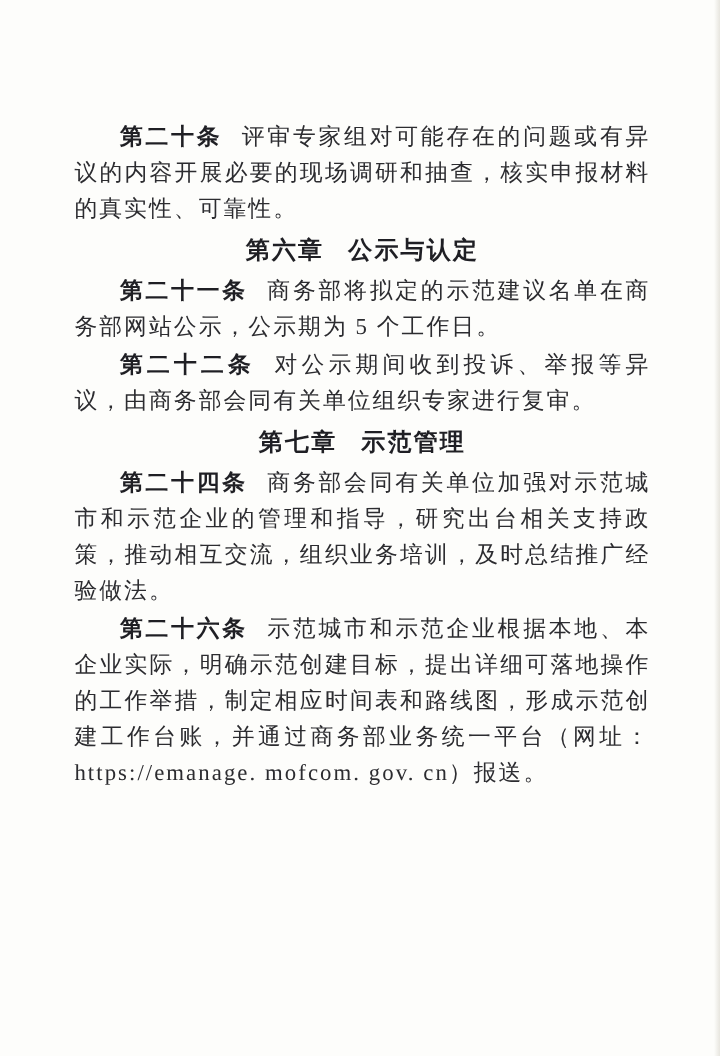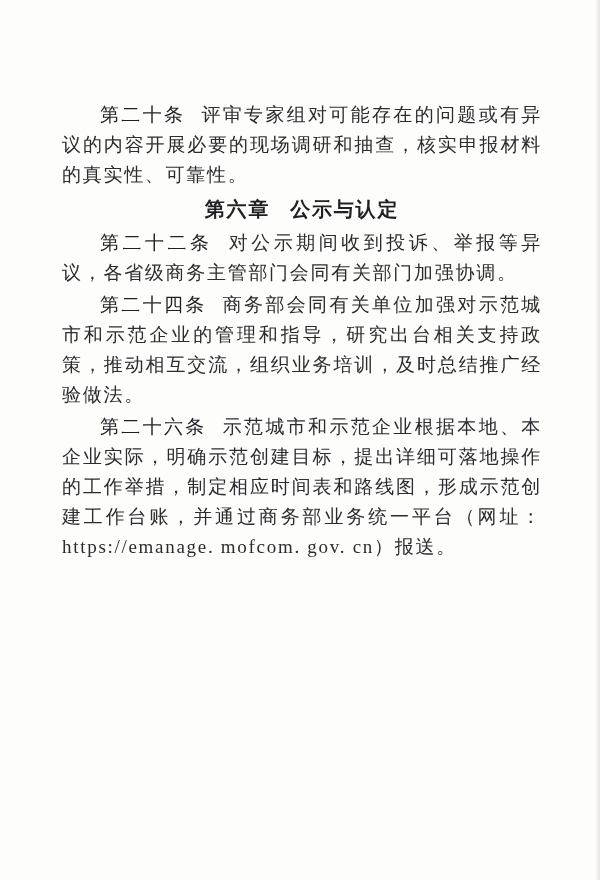--- a/index.html
+++ b/index.html
@@ -23,21 +23,21 @@
   }
   .para {
     font-size: 19px;
     line-height: 30px;
     letter-spacing: 0.09em;
     text-align: justify;
     text-indent: 2em;
     margin: 0 0 2px 0;
   }
   .article-label {
-    font-weight: normal;
+    font-weight: bold;
     color: #1f1f24;
     margin-right: 0.85em;
   }
   .chapter {
     font-size: 20px;
     font-weight: bold;
     color: #1f1f24;
     text-align: center;
     text-indent: 0;
     letter-spacing: 0.09em;
@@ -53,26 +53,32 @@
 <div class="page">
 
   <p class="para">
     <span class="article-label">第二十条</span><span>评审专家组对可能存在的问题或有异议的内容开展必要的现场调研和抽查，核实申报材料的真实性、可靠性。</span>
   </p>
 
   <h2 class="chapter">
     <span class="chapter-label">第六章</span><span>公示与认定</span>
   </h2>
 
+  <p class="para">
+    <span class="article-label">第二十一条</span><span>商务部将拟定的示范建议名单在商务部网站公示，公示期为 5 个工作日。</span>
+  </p>
 
   <p class="para">
-    <span class="article-label">第二十二条</span><span>对公示期间收到投诉、举报等异议，各省级商务主管部门会同有关部门加强协调。</span>
+    <span class="article-label">第二十二条</span><span>对公示期间收到投诉、举报等异议，由商务部会同有关单位组织专家进行复审。</span>
   </p>
 
 
+  <h2 class="chapter">
+    <span class="chapter-label">第七章</span><span>示范管理</span>
+  </h2>
 
   <p class="para">
     <span class="article-label">第二十四条</span><span>商务部会同有关单位加强对示范城市和示范企业的管理和指导，研究出台相关支持政策，推动相互交流，组织业务培训，及时总结推广经验做法。</span>
   </p>
 
 
   <p class="para">
     <span class="article-label">第二十六条</span><span>示范城市和示范企业根据本地、本企业实际，明确示范创建目标，提出详细可落地操作的工作举措，制定相应时间表和路线图，形成示范创建工作台账，并通过商务部业务统一平台（网址：https://emanage. mofcom. gov. cn）报送。</span>
   </p>
 

